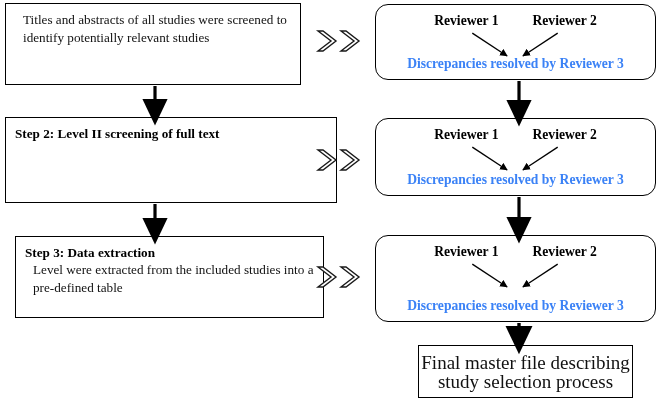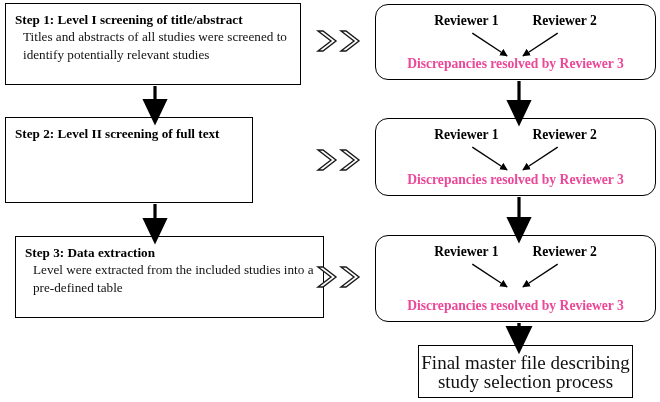--- a/index.html
+++ b/index.html
@@ -60,21 +60,21 @@
     color: #000000;
   }
   .rev-resolved {
     position: absolute;
     left: 0;
     right: 0;
     bottom: 7px;
     text-align: center;
     font-weight: bold;
     font-size: 13.6px;
-    color: #ec4899;
+    color: #3b82f6;
     white-space: nowrap;
   }
   .rev-arrows {
     position: absolute;
     left: 0;
     top: 26px;
     width: 100%;
     height: 32px;
   }
 
@@ -109,25 +109,24 @@
   .chev {
     position: absolute;
   }
 </style>
 </head>
 <body>
 
 <div id="canvas">
 
   <div class="step-box" style="left:5px; top:3px; width:296px; height:82px;">
-    <div class="step-title">Step 1: Level I screening of title/abstract</div>
     <div class="step-body">Titles and abstracts of all studies were screened to identify potentially relevant studies</div>
   </div>
 
-  <div class="step-box" style="left:5px; top:117px; width:248px; height:86px;">
+  <div class="step-box" style="left:5px; top:117px; width:332px; height:86px;">
     <div class="step-title">Step 2: Level II screening of full text</div>
   </div>
 
   <div class="step-box" style="left:15px; top:236px; width:309px; height:82px;">
     <div class="step-title">Step 3: Data extraction</div>
     <div class="step-body">Level were extracted from the included studies into a pre-defined table</div>
   </div>
 
   <div class="rev-box" style="left:375px; top:4px; width:281px; height:76px;">
     <div class="rev-names">

